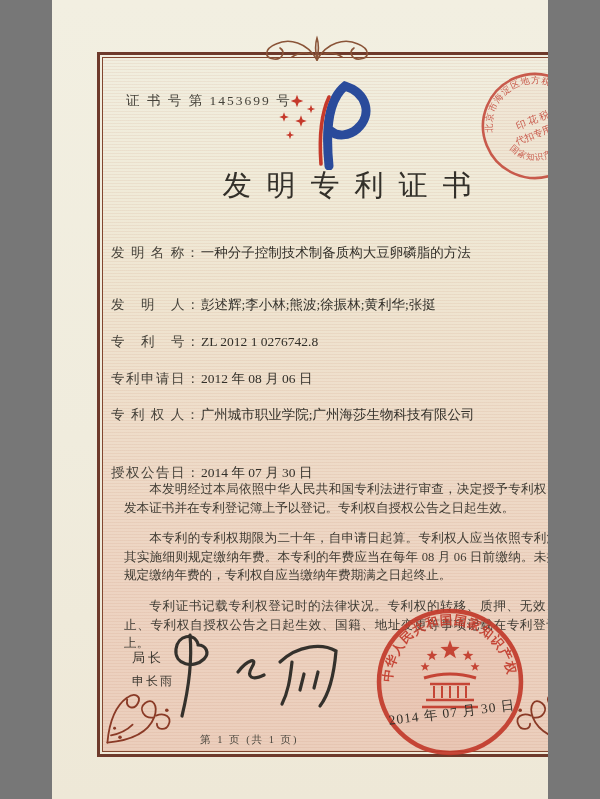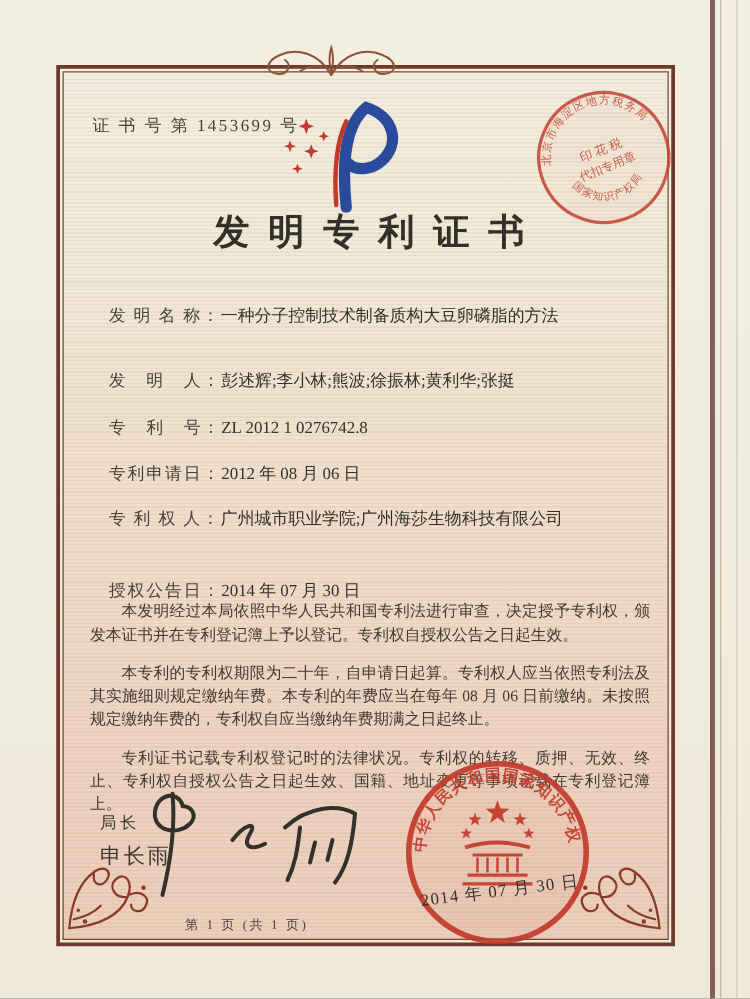--- a/index.html
+++ b/index.html
@@ -1,48 +1,48 @@
 <!DOCTYPE html>
 <html><head>
 <meta charset="utf-8">
 <style>
   html,body { margin:0; padding:0; background:#777; }
   .page {
-    position:relative; width:600px; height:799px; margin:0 auto;
+    position:relative; width:496px; height:799px; margin:0 auto;
     background:linear-gradient(180deg,#f2efe1 0%,#f0ecdd 55%,#eee8d7 100%);
     font-family:"Liberation Serif","DejaVu Serif",serif;
     overflow:hidden;
   }
   .abs { position:absolute; }
   
   .edge1 { left:568px; top:0; width:4px; height:799px; background:#5d3027; opacity:.75; }
   .edge2 { left:576px; top:0; width:1px; height:799px; background:#c7b69e; }
   .edge3 { left:589px; top:0; width:1px; height:799px; background:#d9ccb5; }
   
   .frame { left:45px; top:52px; width:495px; height:705px; border:3px solid #6e3a2b; box-sizing:border-box; }
   .frame-inner { position:absolute; inset:2px; border:1px solid #82462f; }
   
   .paper {
     left:50px; top:57px; width:485px; height:695px;
     background:
       repeating-linear-gradient(180deg, rgba(186,118,88,0.10) 0 1px, rgba(0,0,0,0) 1px 3px),
       linear-gradient(180deg,#f1eedf 0%,#f0ebd9 18%,#efe5d1 34%,#eedcc9 55%,#edd4c2 75%,#ebcebc 100%);
   }
   .cert-number { left:74px; top:92px; font-size:13.5px; letter-spacing:2px; color:#45423a; }
-  .title { left:95px; top:166px; width:400px; text-align:center; font-size:29px; font-weight:bold;
+  .title { left:95px; top:166px; width:400px; text-align:center; font-size:29px; font-weight:normal;
            letter-spacing:15px; text-indent:15px; color:#33302a; }
-  .field-row { position:absolute; left:59px; width:460px; font-size:13.5px; color:#3c3932; white-space:nowrap;margin-left:28px; }
+  .field-row { position:absolute; left:59px; width:460px; font-size:13.5px; color:#3c3932; white-space:nowrap; }
   .field-row .lbl { letter-spacing:1.5px; color:#46423a; }
   .field-row .val { color:#33302a; }
   .f0{top:244px} .f1{top:296px} .f2{top:333px} .f3{top:370px} .f4{top:406px} .f5{top:464px}
   .paras { left:60px; top:468px; width:472px; font-size:12.6px; line-height:18.6px;
            color:#3f3b33; text-align:justify; }
   .paras p { margin:12px; text-indent:2em; }
   .sig-title { left:80px; top:649px; font-size:13px; letter-spacing:3px; color:#3a362f; }
-  .sig-name  { left:80px; top:673px; font-size:17px; letter-spacing:2px; color:#3a362f;font-family:Liberation Mono, monospace; }
+  .sig-name  { left:80px; top:673px; font-size:12px; letter-spacing:2px; color:#3a362f;font-family:Liberation Mono, monospace; }
   .sig-svg { left:108px; top:630px; }
   .seal-main { left:318px; top:602px; opacity:.92; }
   .seal-date { left:318px; top:704px; width:164px; text-align:center; font-size:13.5px; letter-spacing:1px;
                color:#35312a; transform:rotate(-7deg); }
   .seal-tax { left:425px; top:68px; transform:rotate(-22deg); opacity:.85; }
   .footer { left:148px; top:733px; width:200px; font-size:10.5px; letter-spacing:2px; color:#4b473e; }
   .logo { left:214px; top:76px; }
   .crest { left:180px; top:35px; }
   .corner-bl { left:50px;  top:658px; }
   .corner-br { left:443px; top:658px; transform:scaleX(-1); }

